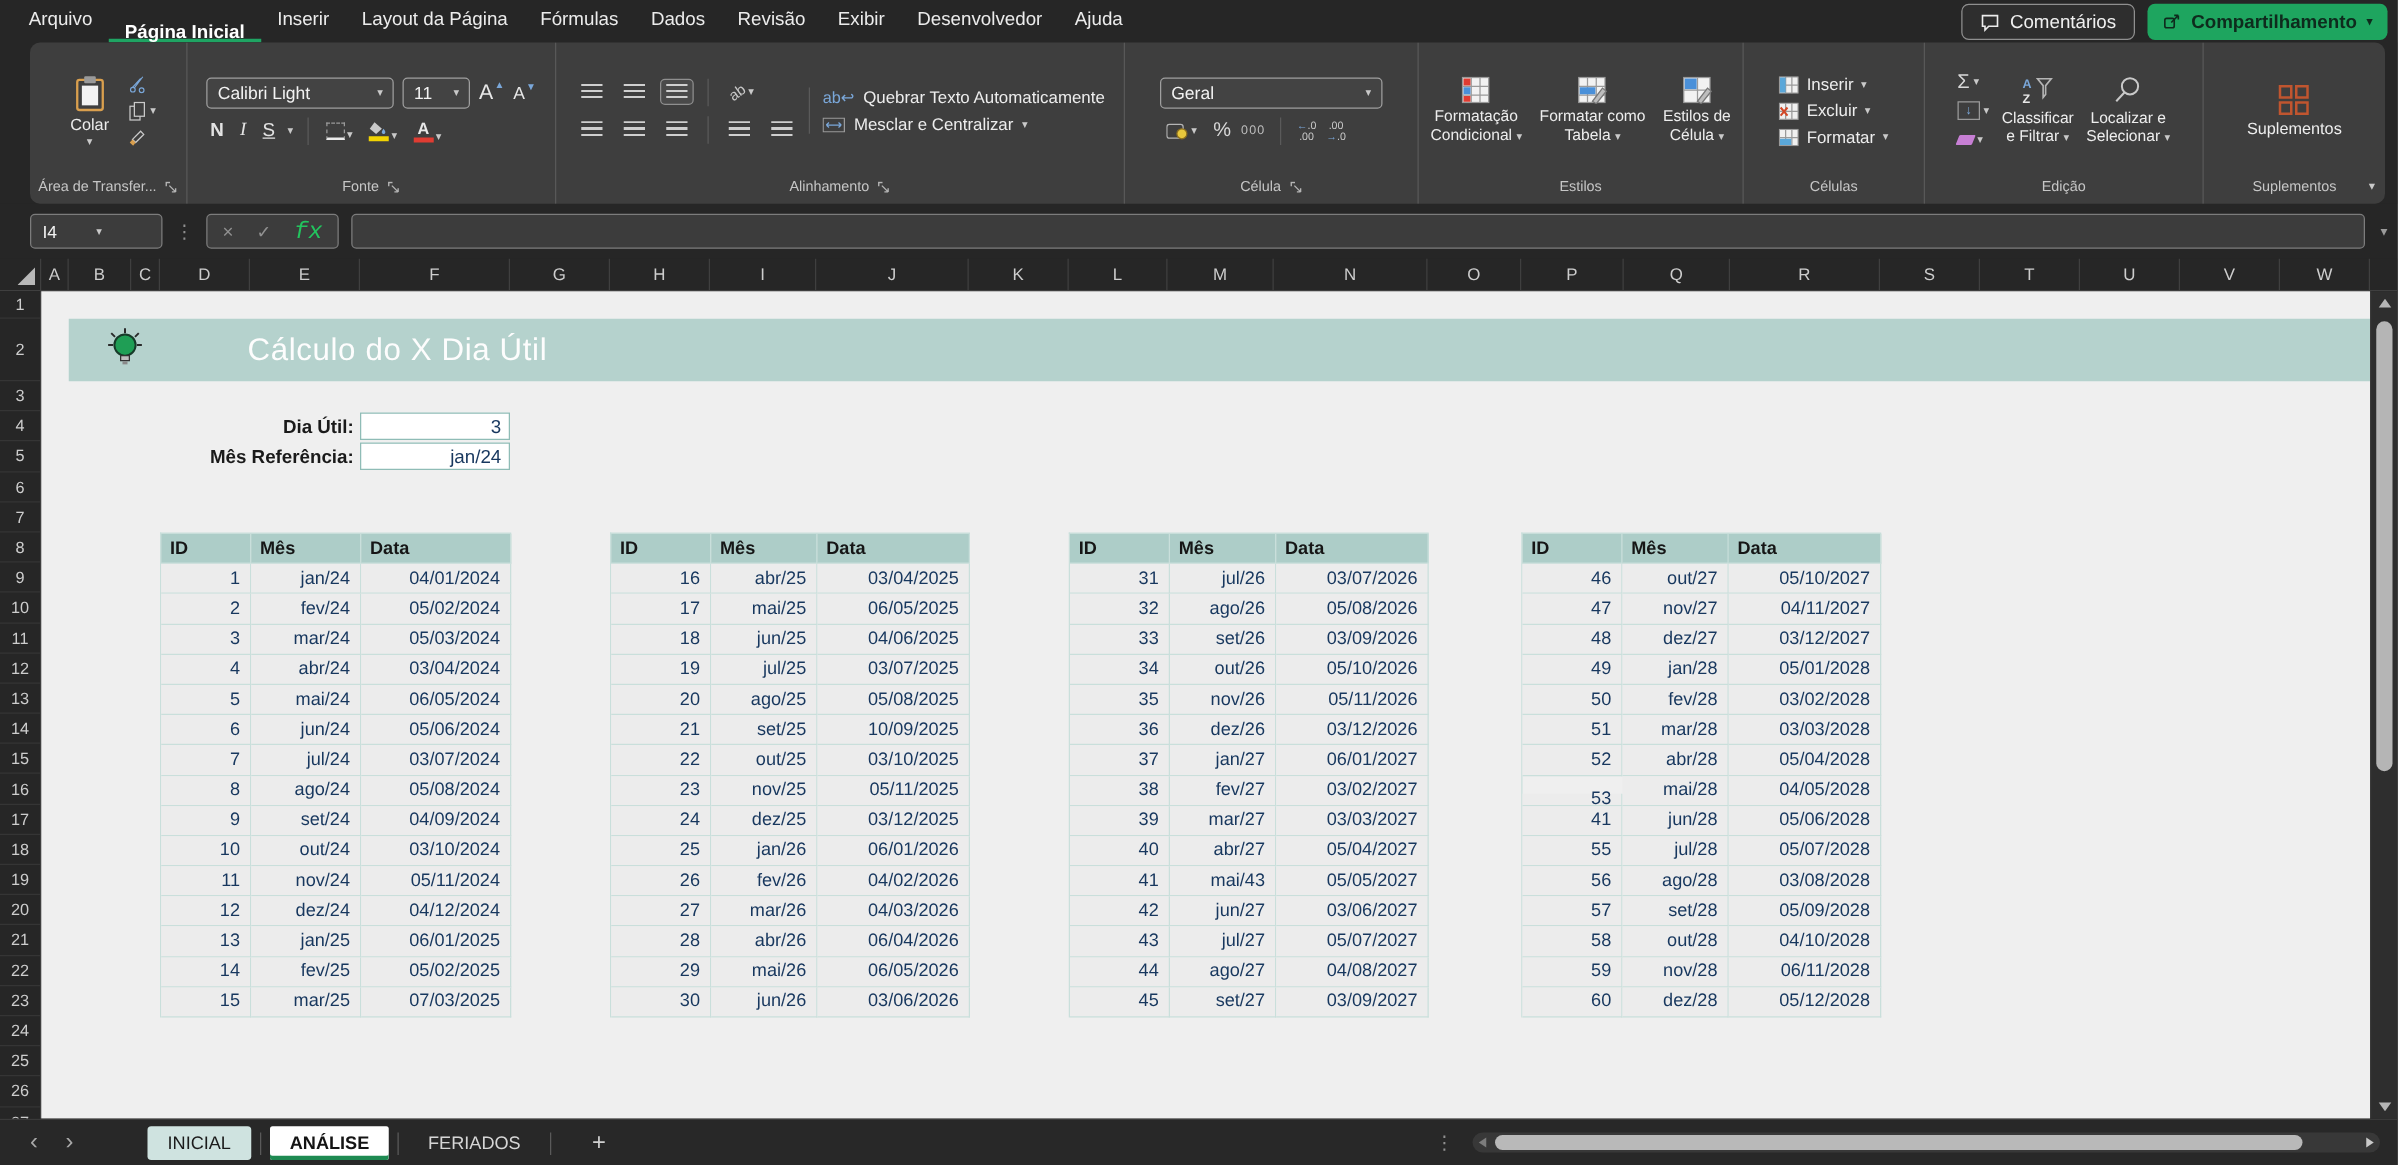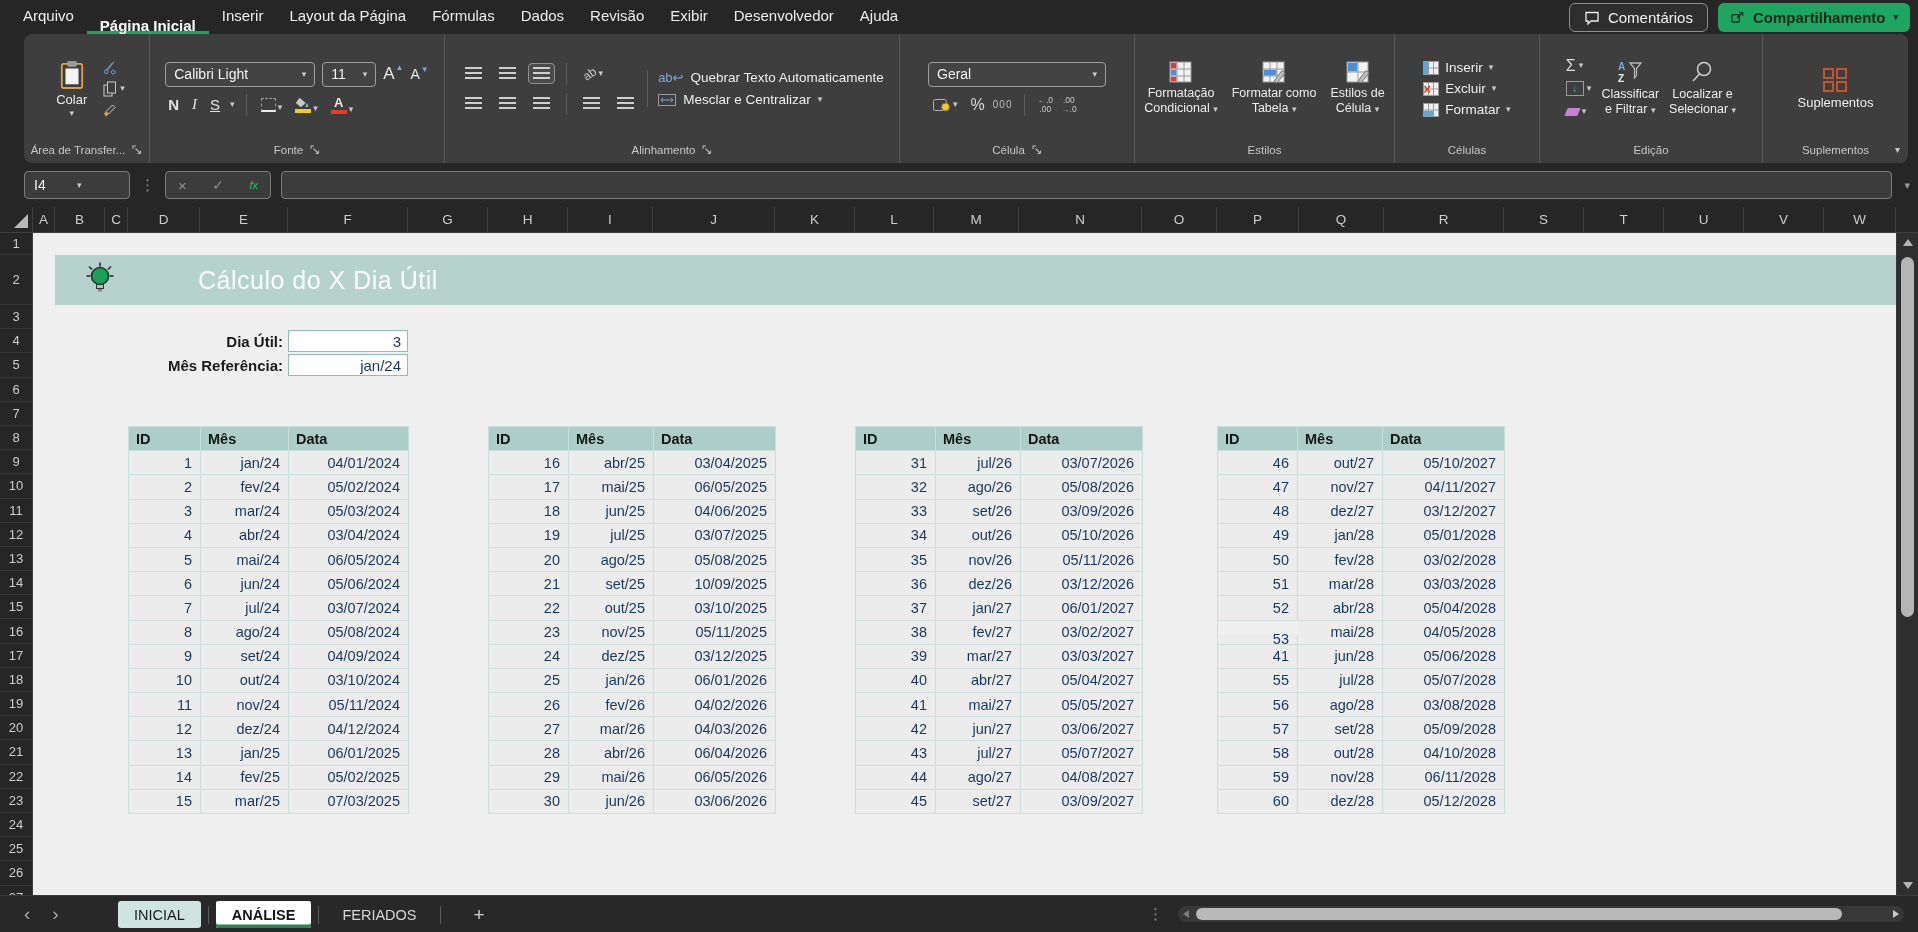--- a/index.html
+++ b/index.html
@@ -58,21 +58,21 @@
   .filldown{width:16px;height:13px;border:1px solid #9a9a9a;color:#7aa7d9;font-size:10px;display:flex;align-items:center;justify-content:center;}
   .eraser{width:13px;height:8px;background:#c77fd4;transform:skewX(-22deg);border-radius:1px;display:inline-block;}
   .rib-collapse{position:absolute;right:18px;bottom:8px;color:#c9c9c9;font-size:10px;}
   
   .fbar{position:absolute;top:163px;left:0;right:0;height:44px;display:flex;align-items:center;padding-left:24px;gap:10px;box-sizing:border-box;}
   .namebox{width:106px;height:28px;background:#3c3c3c;border:1px solid #7c7c7c;border-radius:4px;display:flex;align-items:center;padding:0 9px;color:#f2f2f2;font-size:14px;box-sizing:border-box;}
   .namebox span{flex:1;}
   .fdots{color:#8f8f8f;font-size:15px;}
   .fxbox{width:106px;height:28px;background:#3c3c3c;border:1px solid #7c7c7c;border-radius:4px;display:flex;align-items:center;justify-content:space-between;padding:0 12px;box-sizing:border-box;}
   .fx-x{color:#909090;font-size:15px;} .fx-ck{color:#909090;font-size:14px;}
-  .fx-fx{color:#22c55e;font-size:11px;font-style:italic;font-family:Liberation Sans, sans-serif;}
+  .fx-fx{color:#22c55e;font-size:19px;font-style:italic;font-family:Liberation Mono, monospace;}
   .finput{flex:1;height:28px;background:#3c3c3c;border:1px solid #7c7c7c;border-radius:4px;color:#f2f2f2;font-size:14px;padding:0 8px;box-sizing:border-box;}
   .fchev{color:#9a9a9a;font-size:11px;padding:0 8px 0 2px;}
   
   .cols{position:absolute;top:207px;left:0;right:0;height:26px;background:#262626;display:flex;border-bottom:1px solid #3f3f3f;box-sizing:border-box;}
   .corner{width:33px;height:100%;border-right:1px solid #3f3f3f;box-sizing:border-box;position:relative;}
   .col-h{display:flex;align-items:center;justify-content:center;border-right:1px solid #3f3f3f;color:#cdcdcd;font-size:13.5px;box-sizing:border-box;height:100%;}
   .rowscol{position:absolute;top:233px;left:0;width:33px;bottom:37px;background:#262626;border-right:1px solid #3f3f3f;box-sizing:border-box;overflow:hidden;}
   .row-h{display:flex;align-items:center;justify-content:center;border-bottom:1px solid #353535;color:#cdcdcd;font-size:13px;box-sizing:border-box;}
   
   .grid{position:absolute;top:233px;left:33px;right:22px;bottom:37px;background:#efefef;overflow:hidden;}
@@ -794,21 +794,21 @@
           <div class="td" style="width: 85px;">mar/27</div>
           <div class="td" style="width: 122px;">03/03/2027</div>
         </div>
         <div class="tr">
           <div class="td" style="width: 80px;">40</div>
           <div class="td" style="width: 85px;">abr/27</div>
           <div class="td" style="width: 122px;">05/04/2027</div>
         </div>
         <div class="tr">
           <div class="td" style="width: 80px;">41</div>
-          <div class="td" style="width: 85px;">mai/27</div>
+          <div class="td" style="width: 85px;">mai/43</div>
           <div class="td" style="width: 122px;">05/05/2027</div>
         </div>
         <div class="tr">
           <div class="td" style="width: 80px;">42</div>
           <div class="td" style="width: 85px;">jun/27</div>
           <div class="td" style="width: 122px;">03/06/2027</div>
         </div>
         <div class="tr">
           <div class="td" style="width: 80px;">43</div>
           <div class="td" style="width: 85px;">jul/27</div>

